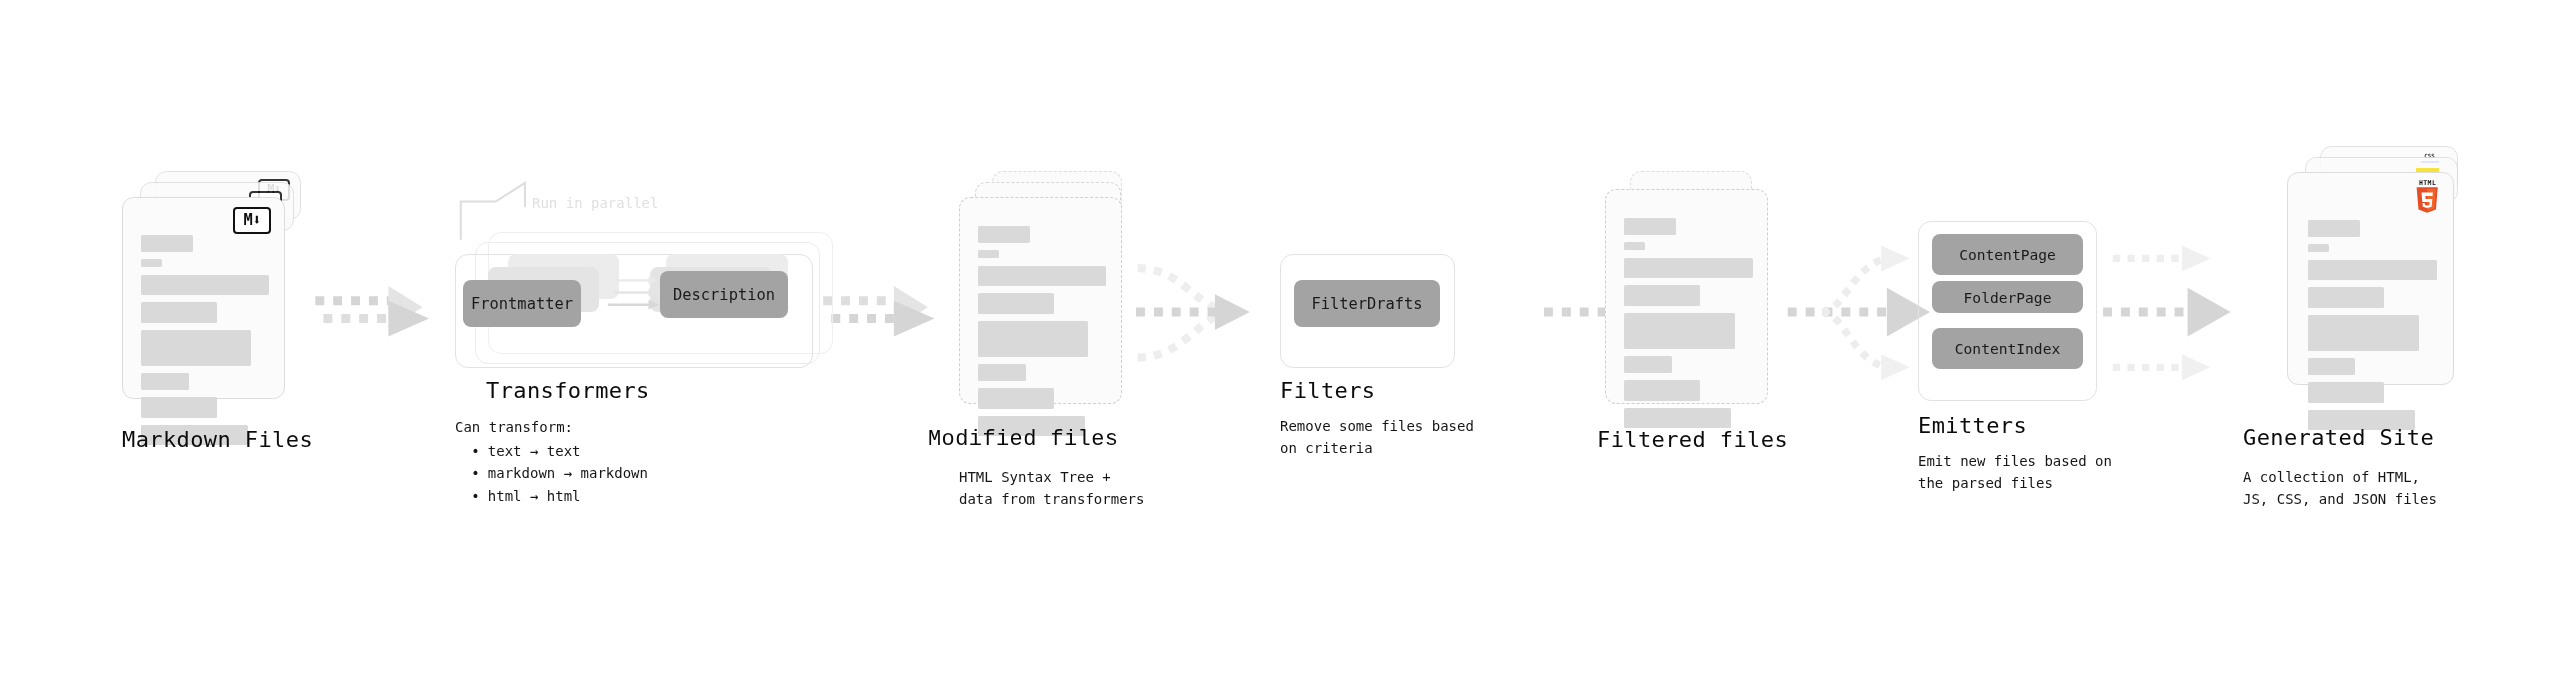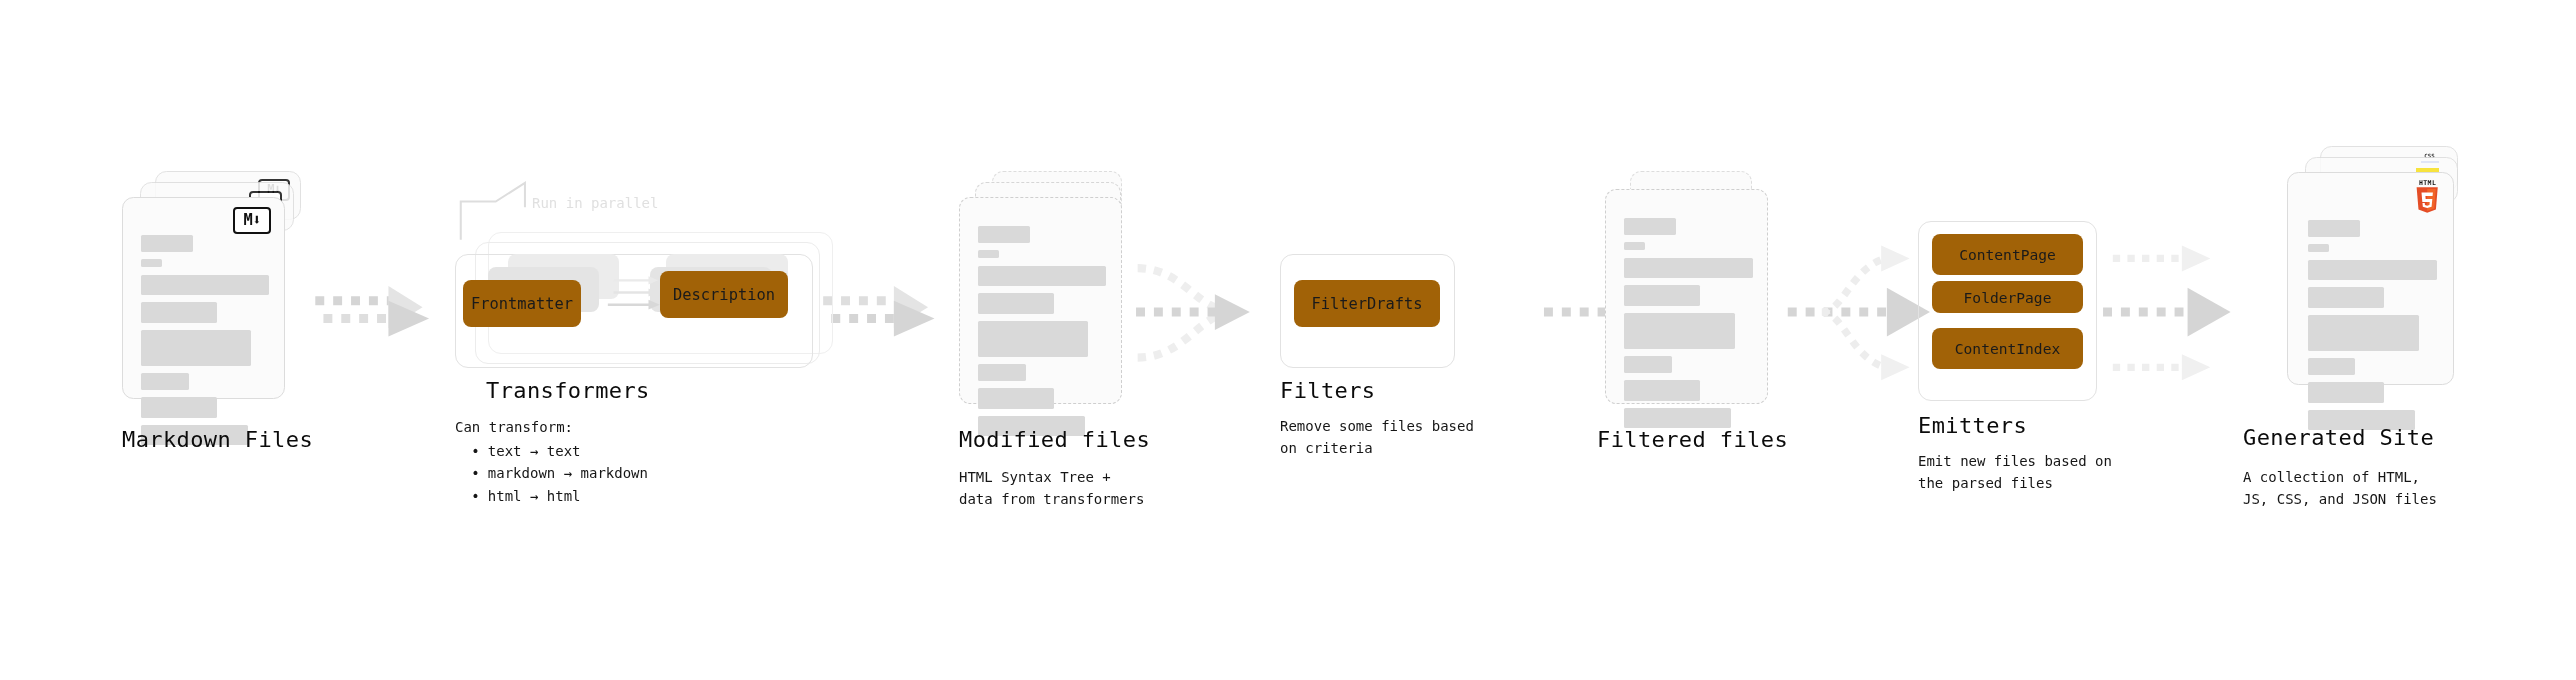--- a/index.html
+++ b/index.html
@@ -88,21 +88,21 @@
   .groupbox {
     position: absolute;
     box-sizing: border-box;
     border: 1.6px solid #e2e2e2;
     border-radius: 13px;
     background: transparent;
   }
   .chip {
     position: absolute;
     box-sizing: border-box;
-    background: #a16207;
+    background: #a3a3a3;
     border-radius: 8.1px;
     display: flex;
     align-items: center;
     justify-content: center;
     color: #1a1a1a;
     font-size: 15.4px;
     white-space: nowrap;
   }
   .chip.faint1 { background: #e4e4e4; color: transparent; }
   .chip.faint2 { background: #ececec; color: transparent; }
@@ -277,21 +277,21 @@
           <div class="ln" style="width:100%;  height:20.3px; margin-top:8.1px;"></div>
           <div class="ln" style="width:59%;   height:20.3px;"></div>
           <div class="ln" style="width:86%;   height:36px;"></div>
           <div class="ln" style="width:37%;   height:17px;"></div>
           <div class="ln" style="width:59%;   height:20.3px;"></div>
           <div class="ln" style="width:83%;   height:20.3px;"></div>
         </div>
       </div>
     </div>
   </div>
-  <div class="title" style="left:959px; top:427px;">Modified files</div>
+  <div class="title" style="left:928px; top:427px;font-family:Liberation Mono, monospace;">Modified files</div>
   <div class="subtitle" style="left:959px; top:467px;">HTML Syntax Tree +
 data from transformers</div>
 
   <div class="node">
     <div class="groupbox" style="left:1280px; top:254px; width:175px; height:114px;"></div>
     <div class="chip" style="left:1294px; top:280px; width:146px; height:47px;">FilterDrafts</div>
   </div>
   <div class="title" style="left:1280px; top:378px;">Filters</div>
   <div class="subtitle" style="left:1280px; top:416px;">Remove some files based
 on criteria</div>

